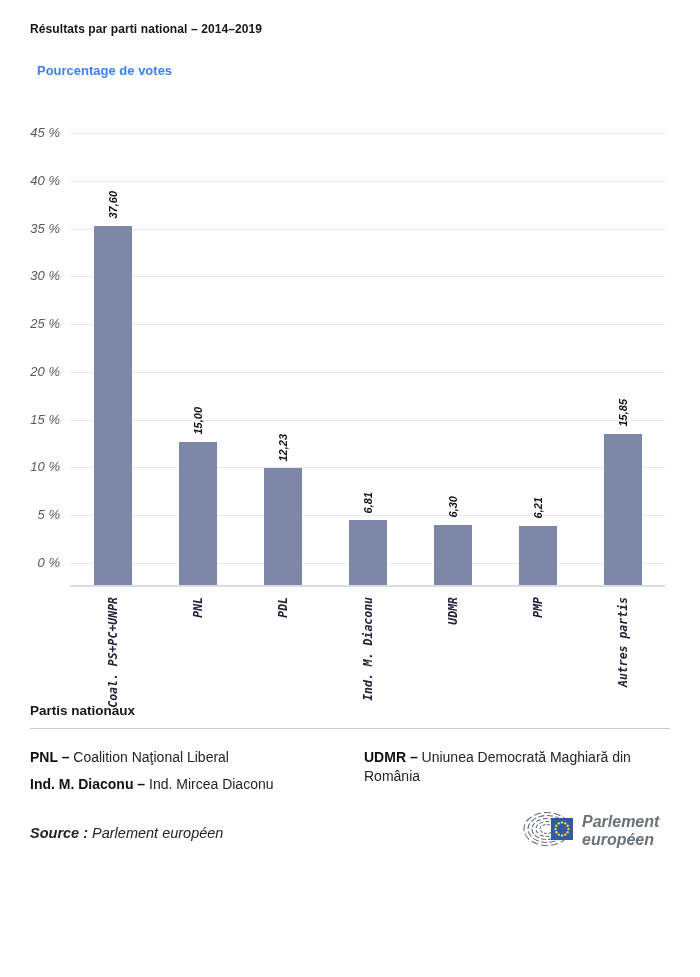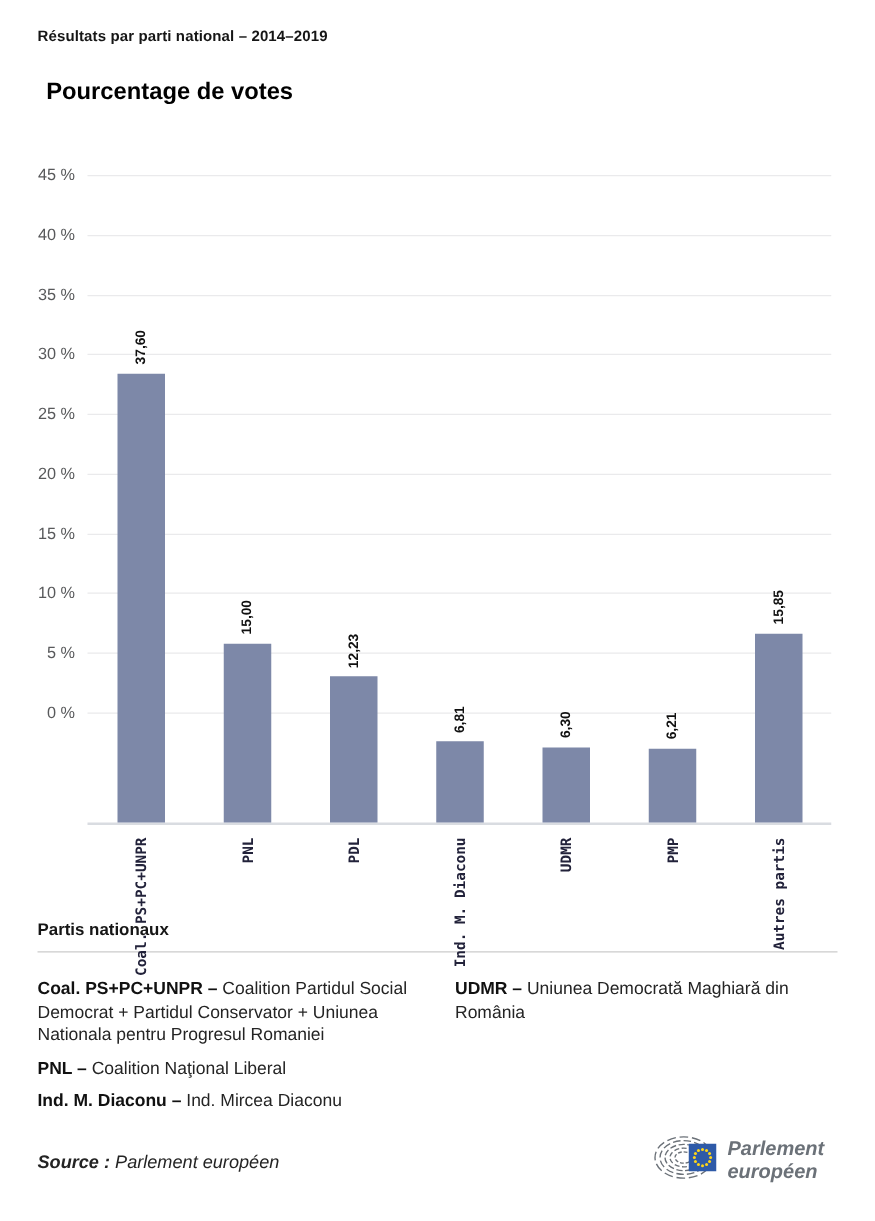--- a/index.html
+++ b/index.html
@@ -10,24 +10,25 @@
   }
   *{box-sizing:border-box;}
   html,body{margin:0;padding:0;}
   body{
     width:700px;height:977px;background:#ffffff;overflow:hidden;
     font-family:"Liberation Sans",sans-serif;color:var(--text);
   }
   .page{padding:14px 30px 0 30px;}
   .title{font-size:12px;font-weight:700;color:var(--title);margin:8px 0 0 0;letter-spacing:.1px;}
   .subtitle{font-size:17px;font-weight:400;color:var(--subtitle);margin-top:13px;}
-  .axis-title{font-size:19px;font-weight:700;color:#000000;margin:27px 0 0 7px;}
+  .axis-title{font-size:13px;font-weight:700;color:#3b82f6;margin:27px 0 0 7px;}
   .plot{
-    position:relative;margin:55px 0 76px 40px;width:595px;height:520px;
+    position:relative;margin:55px 0 116px 40px;width:595px;height:454px;
     border-bottom:2px solid var(--axis);
+    font-style:italic;
   }
   .gridline{position:absolute;left:0;width:100%;height:1px;background:var(--grid);}
   .ytick{
     position:absolute;right:calc(100% + 10px);width:46px;text-align:right;
     font-size:13px;color:var(--ytick);line-height:18px;white-space:nowrap;
   }
   .bar{position:absolute;bottom:0;width:38px;background:var(--bar);}
   .vlab{
     position:absolute;writing-mode:vertical-rl;transform:rotate(180deg);
     font-size:11px;font-weight:700;color:var(--value-label);
@@ -101,21 +102,20 @@
         <div class="vlab" style="left: 544.5px; bottom: 158.456px;">15,85</div>
         <div class="xlab" style="left: 544.5px;">Autres partis</div>
       </div>
   </div>
 
   <div>
     <div class="section-title">Partis nationaux</div>
     <div class="divider"></div>
     <div class="legend-cols" id="legend-cols">
         <div class="legend-col">
-          <p class="legend-item"><b>Coal. PS+PC+UNPR –</b><span> Coalition Partidul Social Democrat + Partidul Conservator + Uniunea Nationala pentru Progresul Romaniei</span></p>
           <p class="legend-item"><b>PNL –</b><span> Coalition Naţional Liberal</span></p>
           <p class="legend-item"><b>Ind. M. Diaconu –</b><span> Ind. Mircea Diaconu</span></p>
         </div>
         <div class="legend-col">
           <p class="legend-item"><b>UDMR –</b><span> Uniunea Democrată Maghiară din România</span></p>
         </div>
       </div>
   </div>
 
   <div class="footer">

